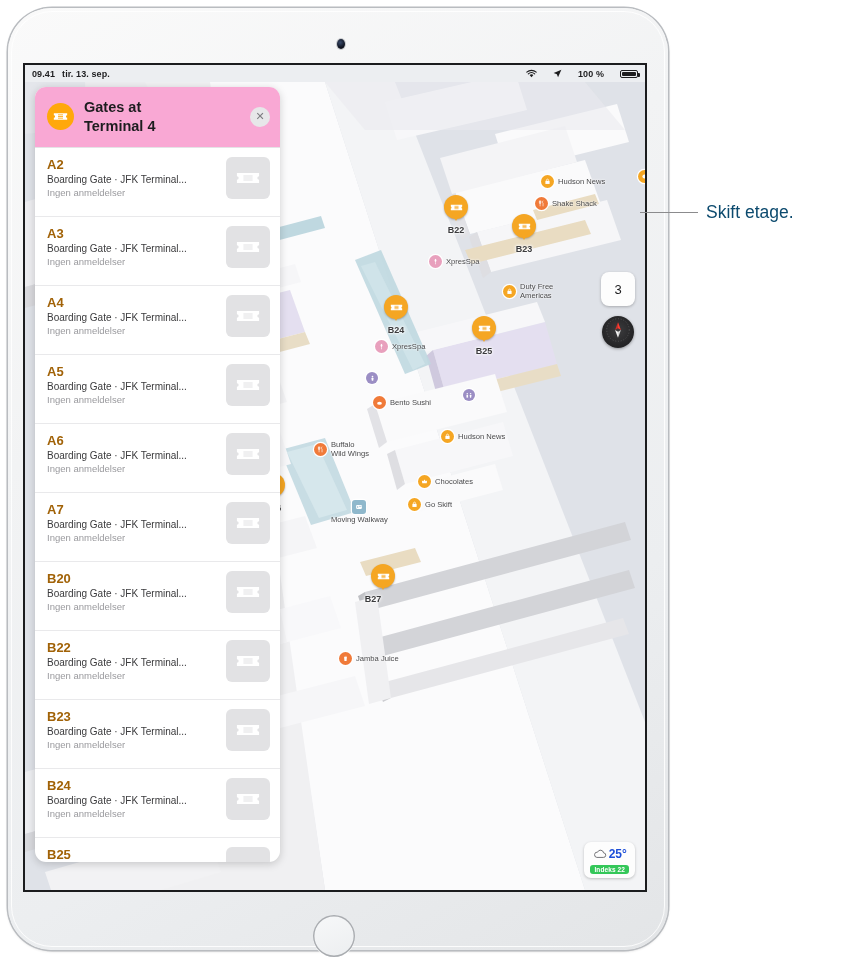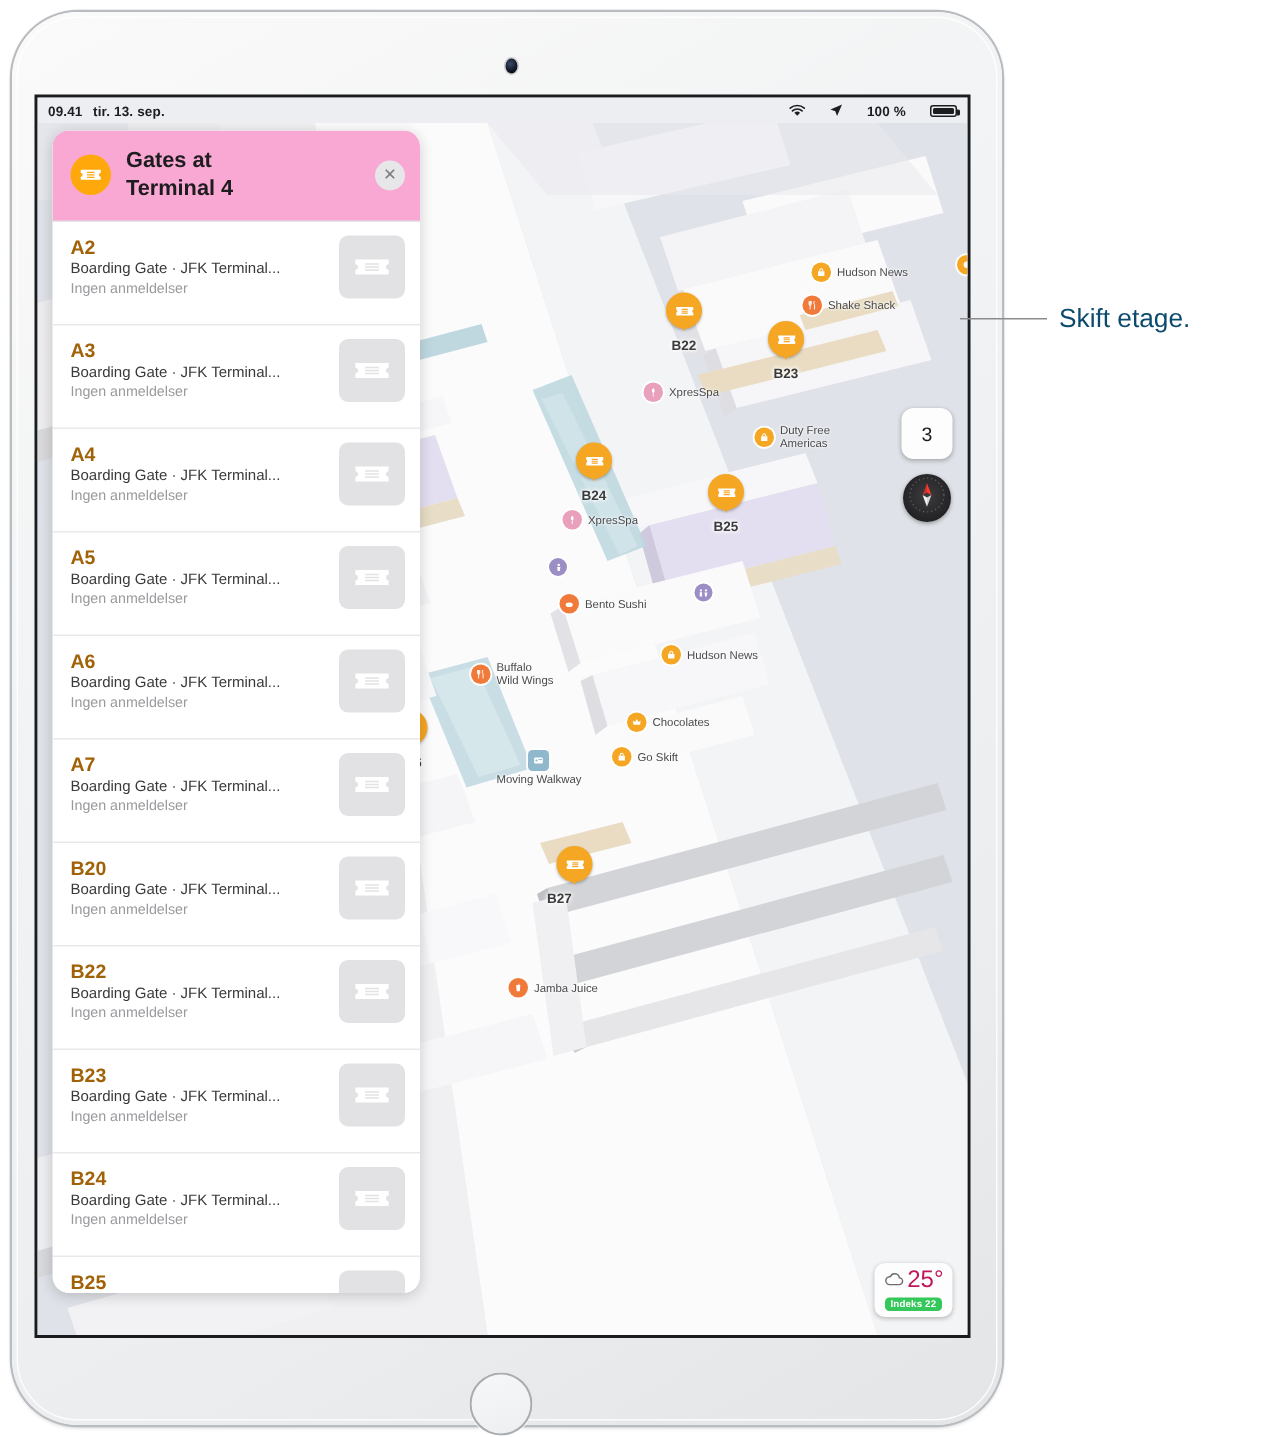--- a/index.html
+++ b/index.html
@@ -127,21 +127,21 @@
   }
 
   
   .weather{
     position:absolute; right:10px; bottom:12px; z-index:50;
     background:#fdfdfd; border-radius:7px; padding:3px 6px 4px;
     box-shadow:0 1px 3px rgba(0,0,0,.22);
     display:flex; flex-direction:column; align-items:center; gap:2px;
   }
   .w-row{ display:flex; align-items:center; gap:2px; }
-  .w-temp{ font-size:16px; color:#be185d; }
+  .w-temp{ font-size:12px; color:#1d4ed8;font-weight:bold; }
   .w-index{
     background:#34c759; color:#fff; font-size:6.5px; font-weight:bold;
     border-radius:3px; padding:1px 4px; letter-spacing:.1px;
   }
 
   
   .sidebar{
     position:absolute; left:10px; top:22px; width:245px; height:775px;
     background:#ffffff; border-radius:11px; z-index:40;
     box-shadow:0 2px 9px rgba(0,0,0,.18);

